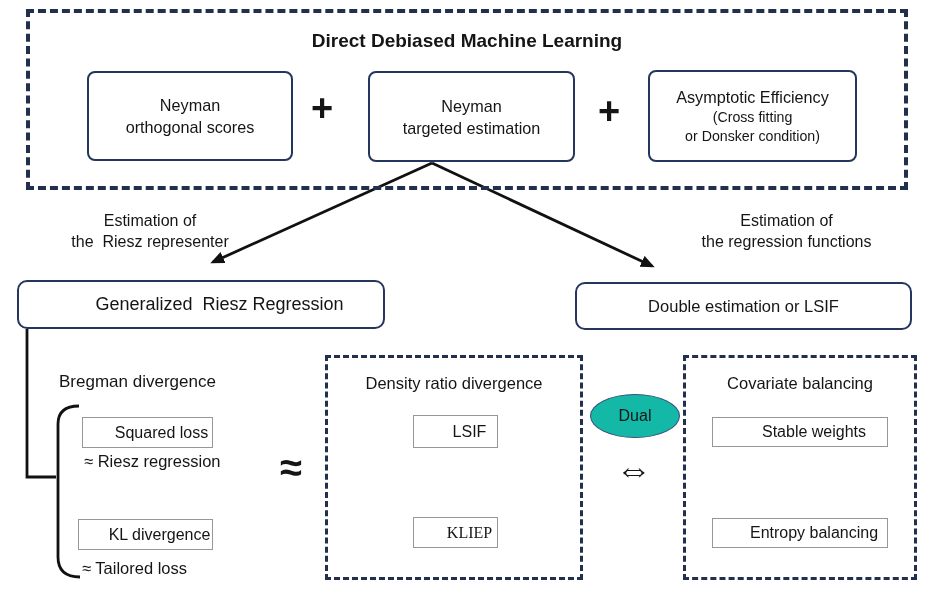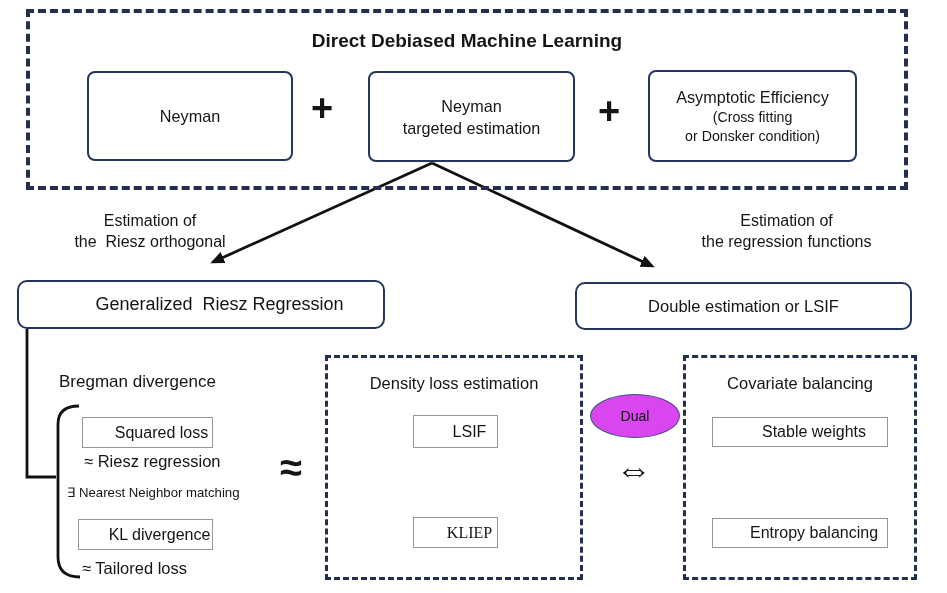--- a/index.html
+++ b/index.html
@@ -23,22 +23,22 @@
     display:flex;align-items:center;justify-content:center;text-align:center;box-sizing:border-box;padding-left:28px;
   }
   .ttl{position:absolute;left:0;right:0;text-align:center;font-weight:bold;font-size:19px;}
   .line16{font-size:16.2px;line-height:22px;}
   .line14{font-size:14.2px;line-height:19px;}
   .plus{position:absolute;font-size:38px;font-weight:bold;text-align:center;line-height:1;}
   .blabel{position:absolute;text-align:center;font-size:16px;line-height:20.5px;}
   .pre{white-space:pre;}
   .approx-big{position:absolute;font-size:40px;font-weight:bold;line-height:1;}
   .dual-oval{
-    position:absolute;border:1.6px solid #3a5080;border-radius:50%;background:#d946ef;
-    display:flex;align-items:center;justify-content:center;font-size:14px;
+    position:absolute;border:1.6px solid #3a5080;border-radius:50%;background:#14b8a6;
+    display:flex;align-items:center;justify-content:center;font-size:16px;
   }
   .dbl-arrow{position:absolute;font-size:36px;font-weight:bold;line-height:1;}
   .secttl{position:absolute;left:0;right:0;top:16px;text-align:center;font-size:16.5px;}
   .note{position:absolute;font-size:16.5px;}
   .note-small{position:absolute;font-size:13.2px;}
 </style>
 </head>
 <body>
 
 <div id="canvas">
@@ -54,40 +54,41 @@
     <polyline points="27,329 27,477 56,477" fill="none" stroke="#111" stroke-width="2.8"></polyline>
     <path d="M 79 406 Q 58 406 58 424 L 58 557 Q 58 577 80 577" fill="none" stroke="#111" stroke-width="2.8"></path>
   </svg>
 
   <div class="dashbox" style="left:26px;top:9px;width:882px;height:181px;">
     <div class="ttl" style="top:17px;">Direct Debiased Machine Learning</div>
   </div>
 
   <div class="rbox" style="left:87px;top:71px;width:206px;height:90px;">
     <div class="line16">Neyman</div>
+    <div class="line16">orthogonal scores</div>
   </div>
 
   <div class="plus" style="left:300px;top:89px;width:44px;">+</div>
 
   <div class="rbox" style="left:368px;top:71px;width:207px;height:91px;">
     <div class="line16">Neyman</div>
     <div class="line16">targeted estimation</div>
   </div>
 
   <div class="plus" style="left:587px;top:92px;width:44px;">+</div>
 
   <div class="rbox" style="left:648px;top:70px;width:209px;height:92px;">
     <div class="line16">Asymptotic Efficiency</div>
     <div class="line14">(Cross fitting</div>
     <div class="line14">or Donsker condition)</div>
   </div>
 
   <div class="blabel" style="left:28px;top:211px;width:244px;">
     <div>Estimation of</div>
-    <div class="pre">the  Riesz orthogonal</div>
+    <div class="pre">the  Riesz representer</div>
   </div>
 
   <div class="blabel" style="left:664px;top:211px;width:245px;">
     <div>Estimation of</div>
     <div>the regression functions</div>
   </div>
 
   <div class="rbox wide" style="left:17px;top:280px;width:368px;height:49px;font-size:18px;padding-left:37px;">
     <div class="pre">Generalized  Riesz Regression</div>
   </div>
@@ -97,32 +98,31 @@
   </div>
 
   <div class="note" style="left:59px;top:372px;font-size:17px;">Bregman divergence</div>
 
   <div class="sbox" style="left:82px;top:417px;width:131px;height:31px;font-size:16px;">
     <div>Squared loss</div>
   </div>
 
   <div class="note" style="left:84px;top:452px;">≈ Riesz regression</div>
 
-  <div class="note-small" style="left:67px;top:485px;">∃ Nearest Neighbor matching</div>
 
   <div class="sbox" style="left:78px;top:519px;width:135px;height:31px;font-size:16px;">
     <div>KL divergence</div>
   </div>
 
   <div class="note" style="left:82px;top:559px;">≈ Tailored loss</div>
 
   <div class="approx-big" style="left:271px;top:447px;width:40px;text-align:center;">≈</div>
 
   <div class="dashbox thin" style="left:325px;top:355px;width:258px;height:225px;">
-    <div class="secttl">Density loss estimation</div>
+    <div class="secttl">Density ratio divergence</div>
   </div>
 
   <div class="sbox" style="left:413px;top:415px;width:85px;height:33px;font-size:16px;">
     <div>LSIF</div>
   </div>
 
   <div class="sbox" style="left:413px;top:517px;width:85px;height:31px;font-size:16px;font-family:Liberation Serif, serif;">
     <div>KLIEP</div>
   </div>
 

